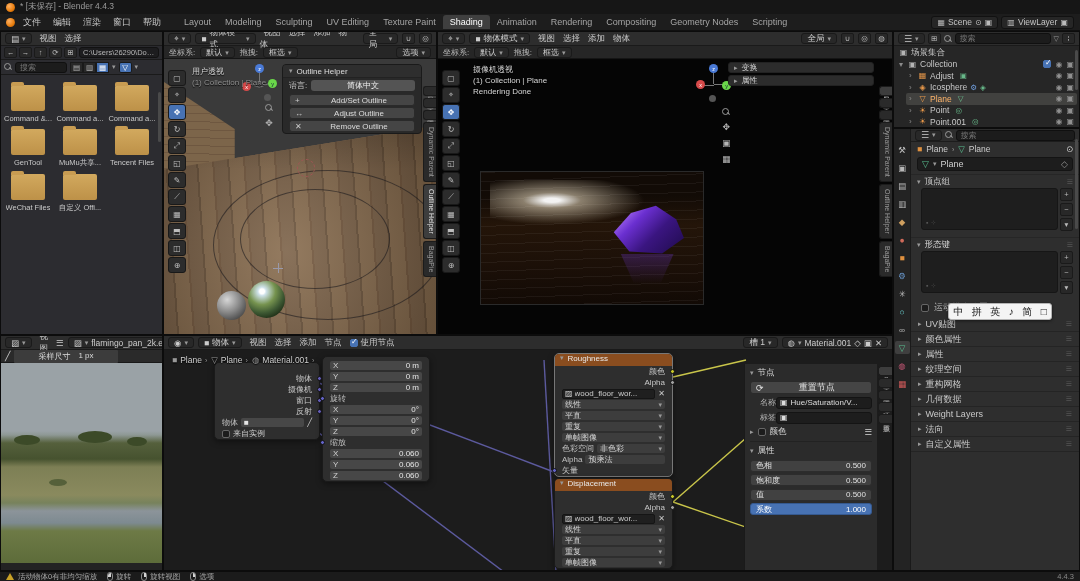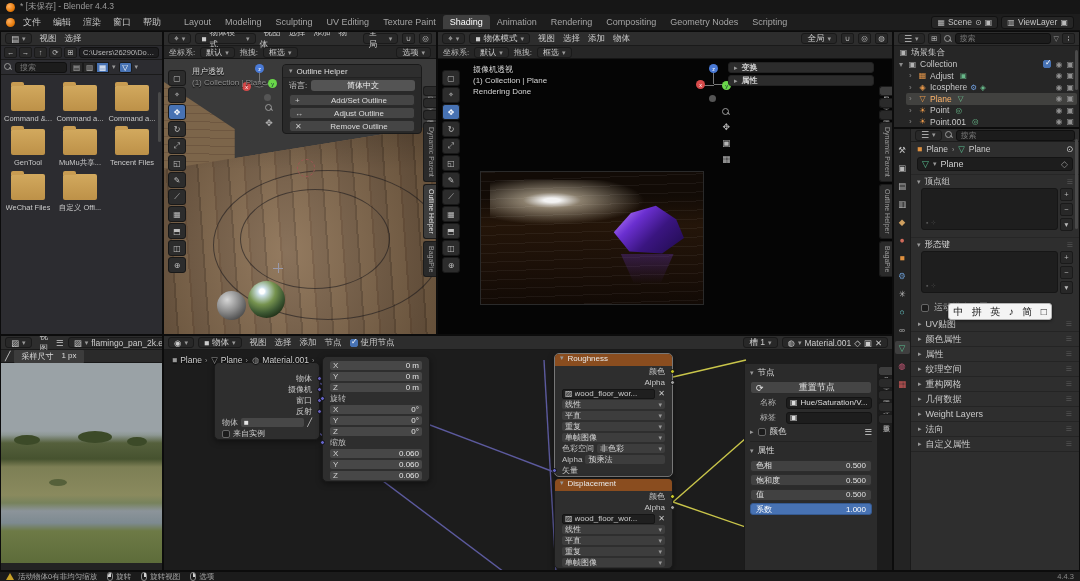--- a/index.html
+++ b/index.html
@@ -93,21 +93,21 @@
   .flbtn .bico{width:14px;color:#ccc;}
   .flbtn .blabel{flex:1;text-align:center;}
   .fldd{flex:1;background:#545454;border-radius:3px;height:11px;display:flex;align-items:center;justify-content:center;color:#eee;font-size:8px;position:relative;}
   
   .renderimg{position:absolute;overflow:hidden;background:linear-gradient(180deg,#120b06 0 18%,#241509 40%,#1c1008 70%,#120a05 100%);outline:1px solid #2a2a2a;}
   .boards{position:absolute;inset:0;background:repeating-linear-gradient(178deg,rgba(255,255,255,.05) 0 1px,transparent 1px 9px);}
   .streak{position:absolute;left:4%;top:6%;width:70%;height:34%;background:radial-gradient(ellipse at 40% 45%,rgba(255,255,255,.95) 0 6%,rgba(255,240,210,.5) 22%,rgba(120,90,50,0) 70%);}
   .crystal{position:absolute;background:linear-gradient(135deg,#a66cf0 0 18%,#6a2fd0 35%,#3a1580 60%,#1c0a46 100%);clip-path:polygon(8% 55%,30% 18%,62% 4%,88% 30%,98% 66%,70% 96%,28% 92%);box-shadow:0 0 14px rgba(130,70,220,.55);}
   .crysrefl{position:absolute;background:linear-gradient(180deg,rgba(90,45,160,.4),rgba(30,12,60,0));clip-path:polygon(10% 0,90% 0,70% 100%,30% 100%);}
   .npcollapsed{position:absolute;display:flex;flex-direction:column;gap:2px;z-index:30;}
-  .npcrow{height:11px;background:rgba(46,46,46,.95);border:1px solid #222;border-radius:3px;display:flex;align-items:center;gap:4px;padding:0 5px;color:#ccc;font-size:8px;font-weight:bold;}
+  .npcrow{height:11px;background:rgba(46,46,46,.95);border:1px solid #222;border-radius:3px;display:flex;align-items:center;gap:4px;padding:0 5px;color:#ccc;font-size:8px;}
 
   
   #outliner{left:893px;top:31px;width:187px;height:97px;background:#262626;}
   #outliner .filterrow{height:14px;display:flex;align-items:center;gap:3px;padding:0 4px;background:#2d2d2d;border-bottom:1px solid #1a1a1a;}
   .otree{padding:1px 2px;font-size:8.5px;}
   .orow{display:flex;align-items:center;gap:3px;height:11.5px;padding:0 3px;border-radius:2px;color:#c8c8c8;}
   .orow.selected{background:#41413f;color:#ffb46a;}
   .oicon{color:#e8984a;font-size:8px;width:9px;text-align:center;}
   .obadge{color:#67b889;font-size:7.5px;}
   .oextra{color:#6f9ddc;font-size:7.5px;}
@@ -136,21 +136,21 @@
   .dragdots{margin-left:auto;color:#555;font-size:7px;}
 
   
   #ime{left:948px;top:303px;width:104px;height:17px;background:#f4f4f4;border:1px solid #b5b5b5;border-radius:3px;display:flex;align-items:center;justify-content:space-around;color:#111;font-size:10px;z-index:60;box-shadow:0 1px 3px rgba(0,0,0,.5);}
 
   
   #imageeditor{left:0;top:335px;width:163px;height:236px;background:#232323;}
   .iephoto{position:absolute;left:0;top:27px;right:0;bottom:7px;background:linear-gradient(180deg,#9aa2a6 0 34%,#8e9894 36%,#55603c 40%,#46522f 48%,#7d7f55 52%,#8a8a5e 66%,#77825c 70%,#8c949a 74%,#7d8a90 80%,#6d7a46 84%,#5d6c3a 100%);}
   .iebush{position:absolute;border-radius:50%;background:#3c4a28;}
   .ietool{position:absolute;left:0;top:14px;height:13px;display:flex;align-items:center;gap:4px;padding:0 4px;background:#2a2a2a;border-bottom:1px solid #191919;width:100%;}
-  .ietoolbadge{display:flex;gap:8px;background:#3c3c3c;border-radius:1px;padding:1px 7px;color:#ddd;font-size:8px;}
+  .ietoolbadge{display:flex;gap:8px;background:#3c3c3c;border-radius:1px;padding:1px 24px;color:#ddd;font-size:8px;}
 
   
   #nodeeditor{left:163px;top:335px;width:730px;height:236px;background:#1d1d1d;}
   .necanvas{position:absolute;left:0;top:14px;right:0;bottom:0;background:#1c1c1c;overflow:hidden;}
   .links{position:absolute;inset:0;}
   .necrumb{position:absolute;left:8px;top:5px;display:flex;align-items:center;gap:4px;color:#cfcfcf;font-size:8.5px;z-index:5;text-shadow:0 1px 1px #000;}
   .node{position:absolute;background:#2e2e2e;border:1px solid #1a1a1a;border-radius:5px;font-size:8px;color:#c8c8c8;z-index:4;box-shadow:0 2px 6px rgba(0,0,0,.4);}
   .node .nhdr{height:12px;border-radius:4px 4px 0 0;display:flex;align-items:flex-start;gap:4px;padding:0 5px;color:#e8e8e8;}
   .nhdr.tex{background:#8a4d1f;}
   .nrow{height:11px;display:flex;align-items:center;gap:3px;padding:0 7px;position:relative;}
@@ -163,21 +163,21 @@
   .ndd{flex:1;background:#3d3d3d;border-radius:2px;height:9px;display:flex;align-items:center;padding:0 3px;color:#d5d5d5;}
   .ndd .tri{margin-left:auto;}
   .nimg{flex:1;background:#1f1f1f;border:1px solid #151515;border-radius:2px;height:10px;display:flex;align-items:center;gap:2px;padding:0 2px;color:#ccc;}
   .nlbl{color:#c0c0c0;}
   .negroup{color:#9a9a9a;}
   
   .nep{position:absolute;right:15px;top:14px;width:133px;bottom:0;background:#2b2b2b;border-left:1px solid #1a1a1a;z-index:6;padding:3px 5px;}
   .nepsec{display:flex;align-items:center;gap:4px;height:12px;color:#d8d8d8;font-size:8.5px;}
   .nepbtn{height:13px;background:#454545;border:1px solid #2a2a2a;border-radius:3px;display:flex;align-items:center;padding:0 5px;gap:4px;color:#e0e0e0;margin:2px 0;}
   .nepbtn .blabel{flex:1;text-align:center;}
-  .neprow{display:flex;align-items:center;gap:10px;height:13px;margin:2px 0;}
+  .neprow{display:flex;align-items:center;gap:0;height:13px;margin:2px 0;}
   .neprow .lab{width:26px;text-align:right;color:#b5b5b5;font-size:8px;}
   .nepfield{flex:1;background:#1d1d1d;border:1px solid #141414;border-radius:3px;height:12px;display:flex;align-items:center;gap:3px;padding:0 3px;color:#ddd;font-size:8px;}
   .slider{height:12px;background:#414141;border-radius:3px;display:flex;align-items:center;padding:0 5px;margin:2.5px 0;color:#e0e0e0;font-size:8px;border:1px solid #2c2c2c;}
   .slider.active{background:#4772b3;color:#fff;border-color:#35598f;}
   .slider .v{margin-left:auto;}
   .neptabs{position:absolute;right:0;top:16px;width:14px;display:flex;flex-direction:column;gap:2px;z-index:7;}
 
   
   #statusbar{left:0;top:571px;width:1080px;height:10px;background:#1b1b1b;border-top:1px solid #0c0c0c;display:flex;align-items:center;padding:0 6px;gap:10px;font-size:7.5px;color:#a8a8a8;}
   .warnicon{width:0;height:0;border-left:4px solid transparent;border-right:4px solid transparent;border-bottom:7px solid #c9a227;display:inline-block;position:relative;}

